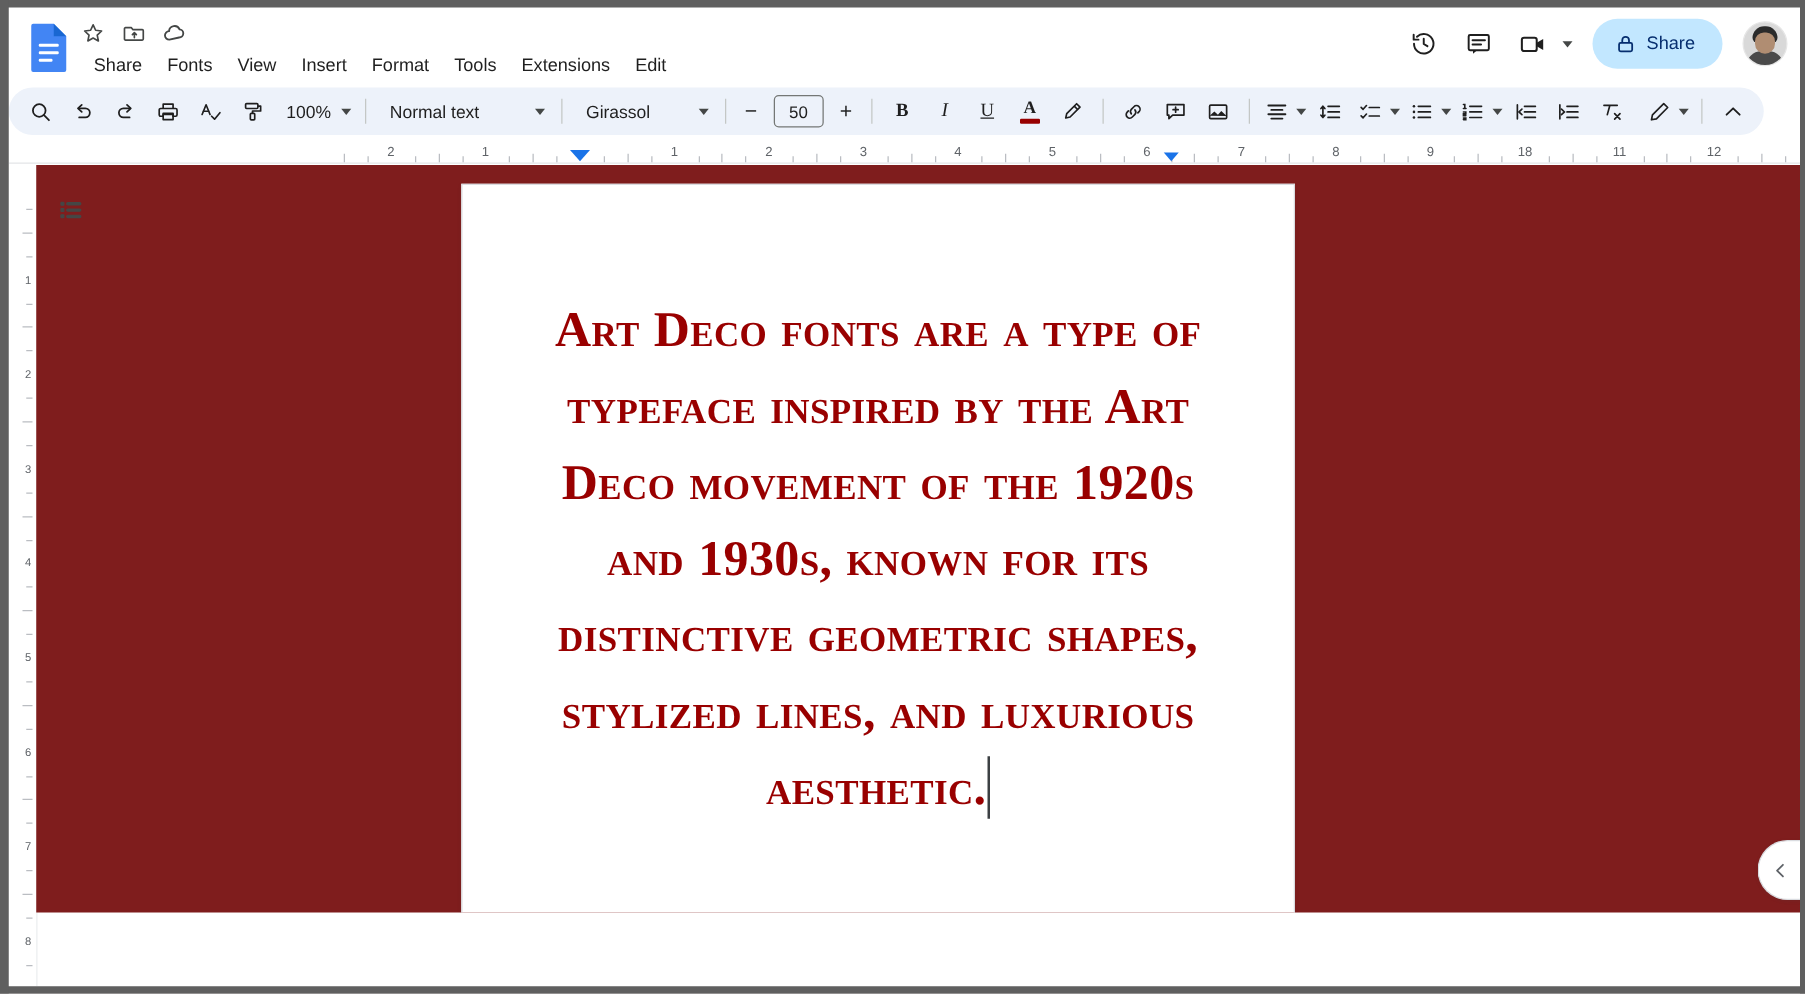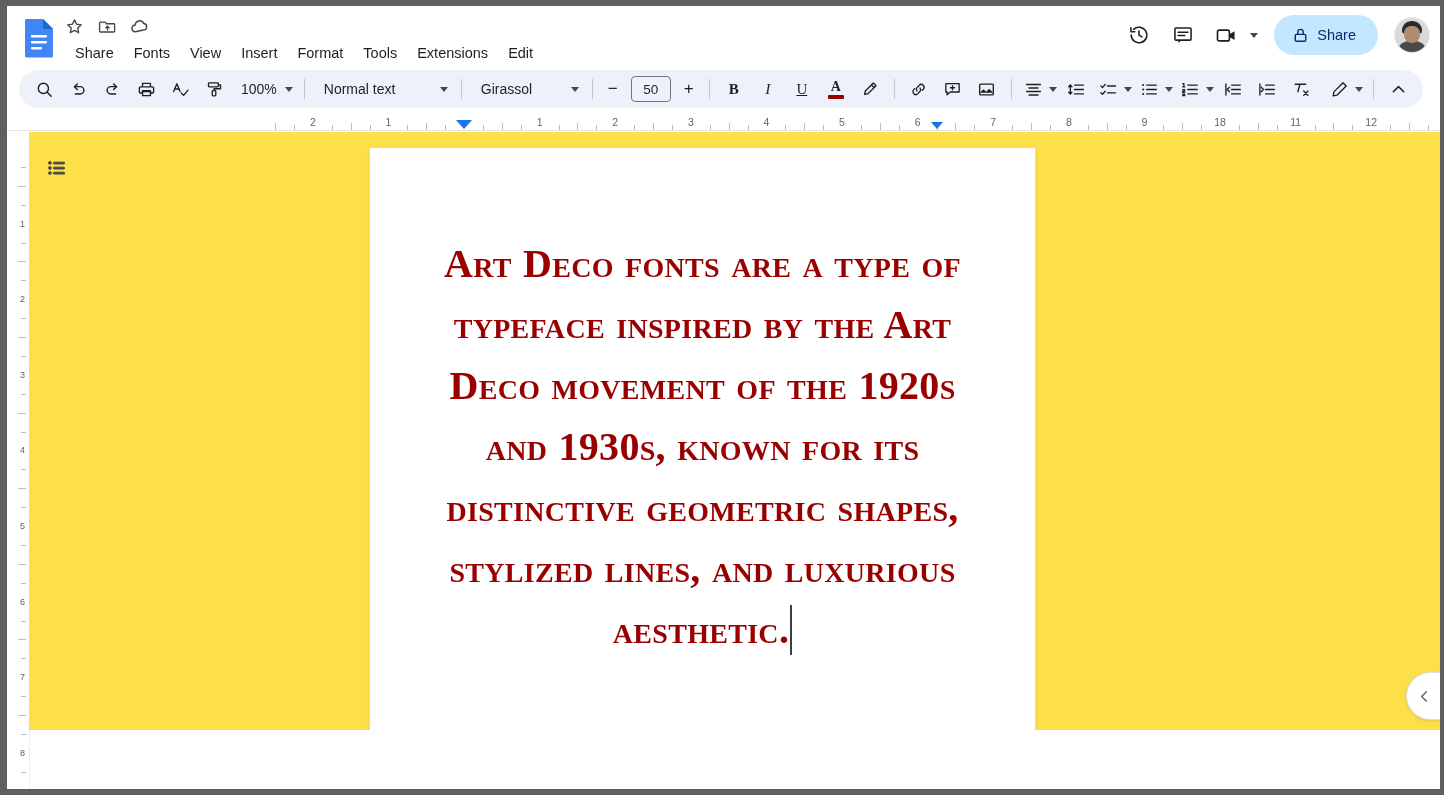--- a/index.html
+++ b/index.html
@@ -110,21 +110,21 @@
     border-radius: 8px 8px 9px 9px; background:#b08d72;
   }
   .avatar-body {
     position:absolute; left:2px; top:23px; width:30px; height:14px;
     border-radius: 12px 12px 0 0; background:#4a4a4a;
   }
 
   
   .toolbar {
     position: absolute;
-    left: 19px; top: 70px;
+    left: 7px; top: 70px;
     width: 1404px; height: 38px;
     background: #edf2fa;
     border-radius: 19px;
     display: flex; align-items: center;
   }
   .tb-icon {
     width: 30px; height: 30px;
     margin: 0 2px;
     border-radius: 50%;
     display: flex; align-items: center; justify-content: center;
@@ -249,21 +249,21 @@
     position: absolute; right: 4px;
     font-size: 9px; color: #5f6368;
     transform: translateY(-50%);
   }
 
   
   .doc-area {
     position: absolute;
     left: 29px; top: 132px;
     width: 1411px; height: 598px;
-    background: #fde047;
+    background: #7f1d1d;
     overflow: hidden;
   }
   .outline-btn {
     position: absolute; left: 10px; top: 18px;
     width: 36px; height: 36px;
     border-radius: 50%;
     display: flex; align-items: center; justify-content: center;
     cursor: pointer;
     color: #444746;
   }

